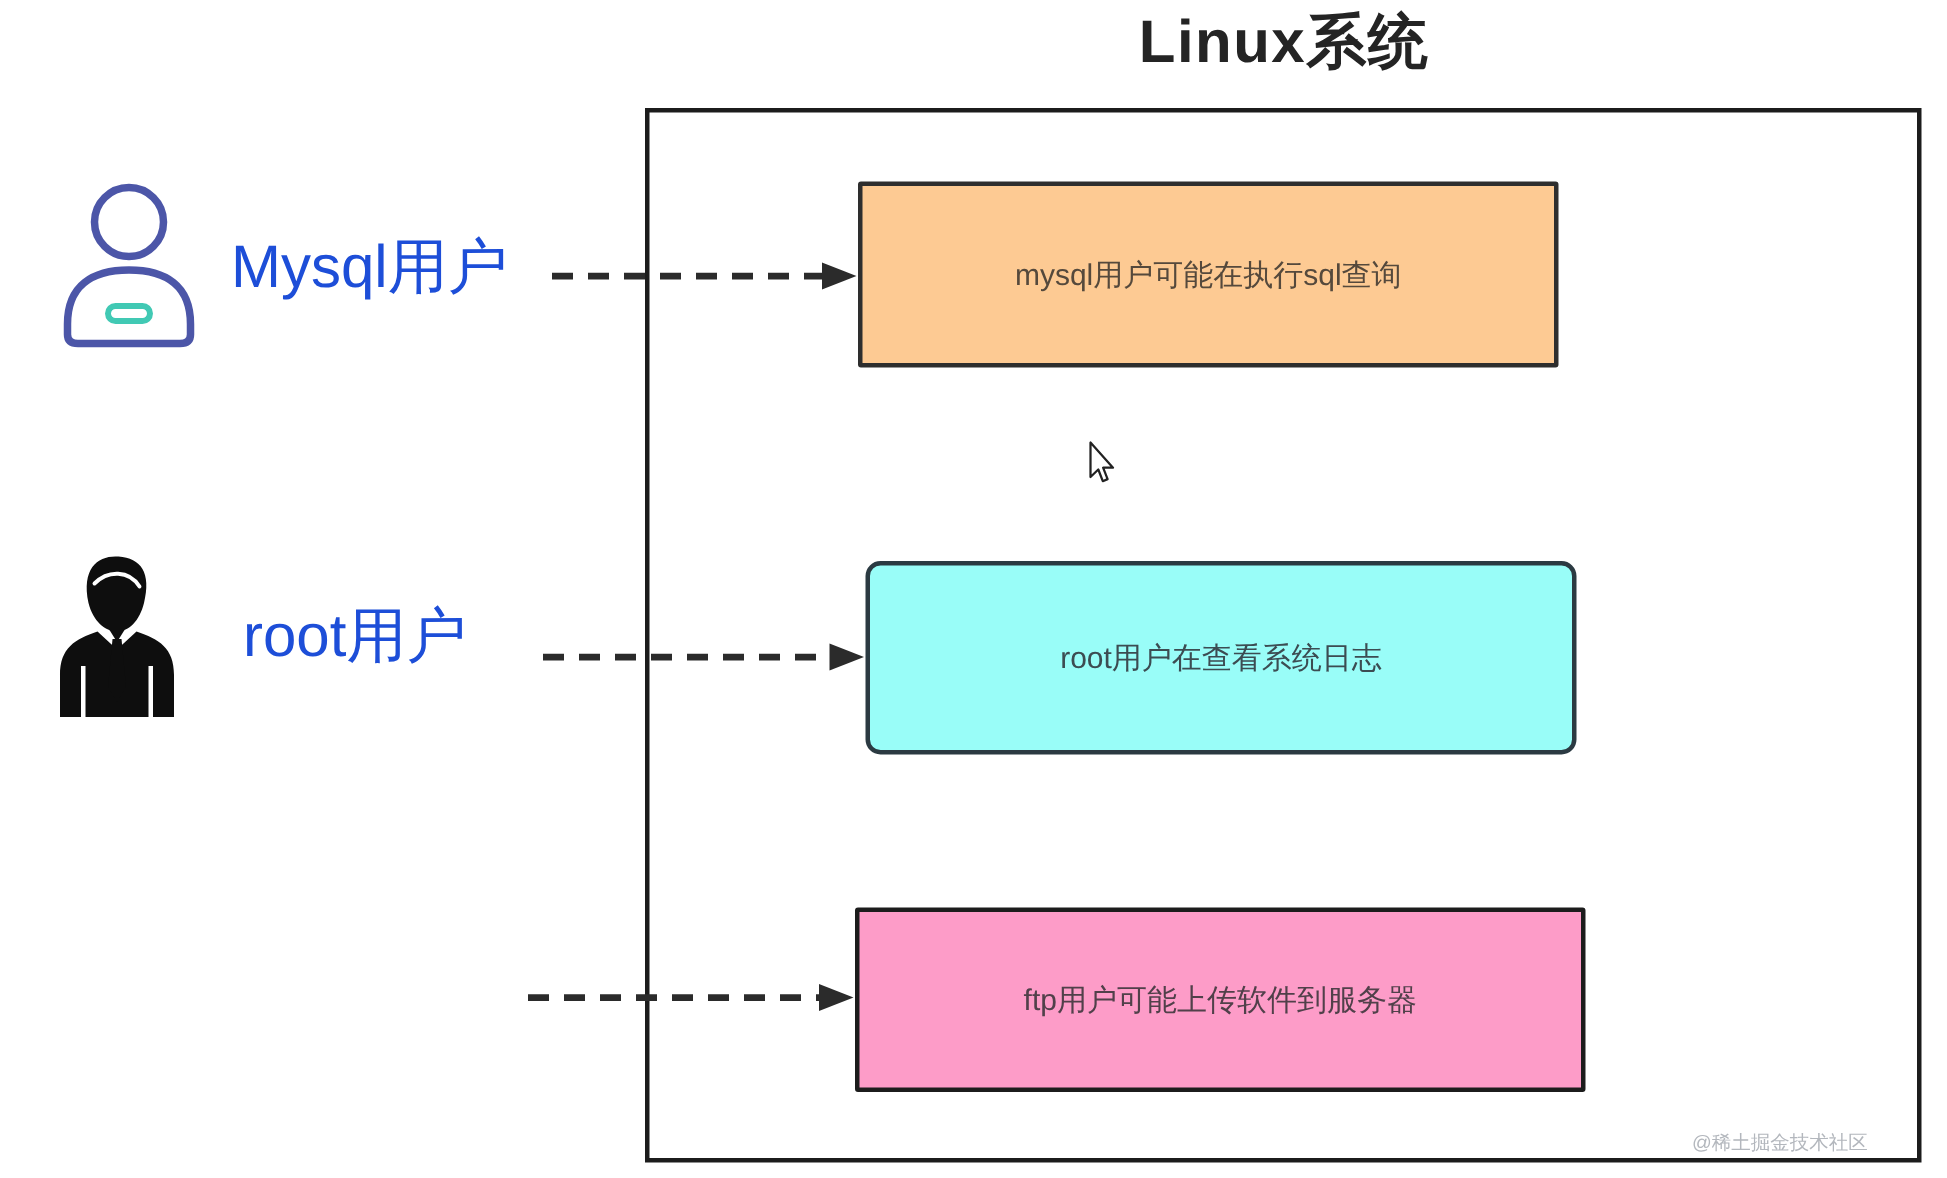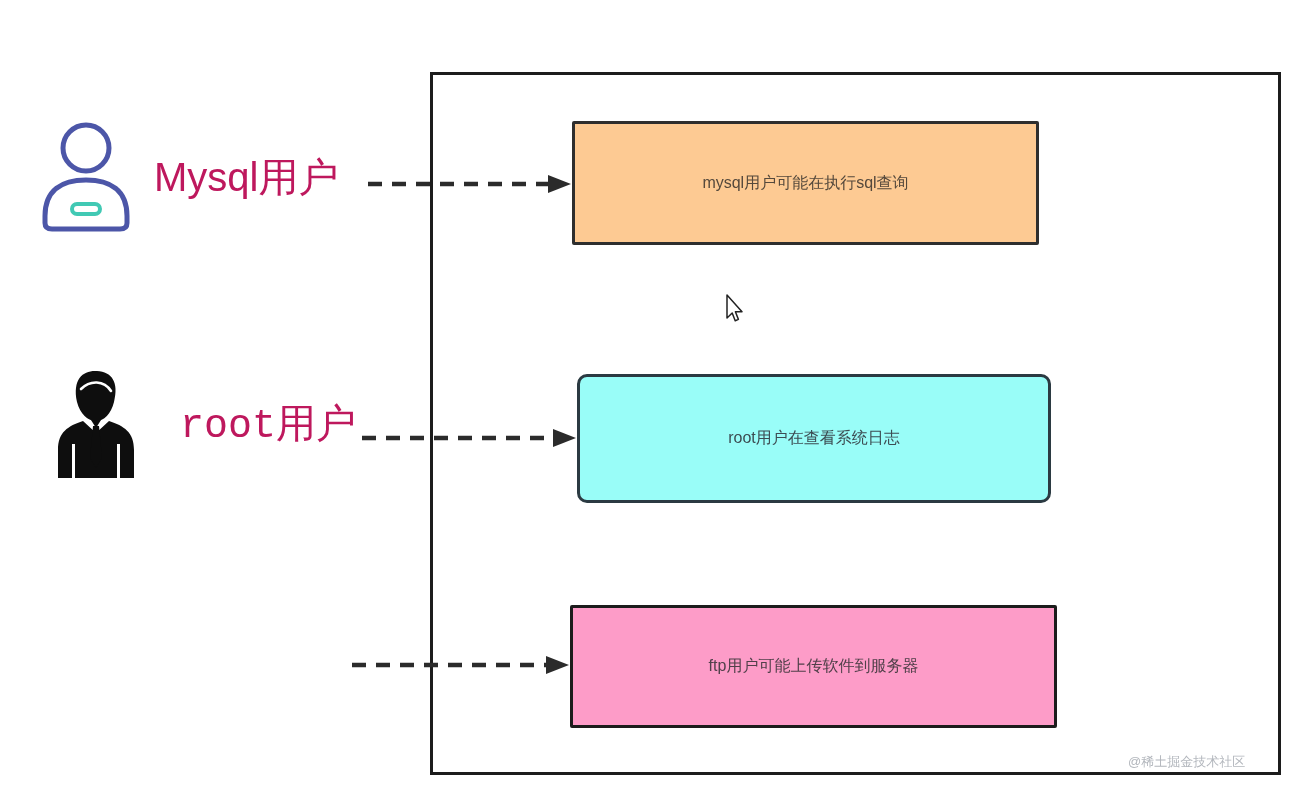--- a/index.html
+++ b/index.html
@@ -19,47 +19,47 @@
   }
   .system-box{
     position:absolute;
     left:430px;top:72px;width:845px;height:697px;
     border:3px solid #1c1c1c;
     background:transparent;
   }
   .task-box{
     position:absolute;
     display:flex;align-items:center;justify-content:center;
-    font-size:16px;
+    font-size:20px;
     z-index:2;
   }
   .box-mysql{
     left:572px;top:121px;width:461px;height:118px;
     background:#fdca93;border:3px solid #2e2e2e;border-radius:2px;color:#55493c;
   }
   .box-root{
     left:577px;top:374px;width:468px;height:123px;
     background:#99fdf8;border:3px solid #2b3a42;border-radius:10px;color:#3c4c52;
   }
   .box-ftp{
     left:570px;top:605px;width:481px;height:117px;
     background:#fd9cc8;border:3px solid #1c1c1c;border-radius:2px;color:#51404a;
   }
   .actor{
     position:absolute;
     display:flex;align-items:center;
     z-index:3;
   }
   .actor-label{
-    font-size:40px;color:#be185d;
+    font-size:40px;color:#1d4ed8;
     white-space:nowrap;
   }
   .actor-mysql{left:36px;top:120px;}
   .actor-mysql .actor-label{margin-left:18px;}
-  .actor-root{left:56px;top:368px;font-family:Liberation Mono, monospace;}
+  .actor-root{left:38px;top:368px;}
   .actor-root .actor-label{margin-left:44px;}
   .actor-ftp{left:40px;top:586px;}
   .actor-ftp .actor-label{margin-left:36px;}
   .arrows{
     position:absolute;left:0;top:0;width:1298px;height:785px;
     z-index:4;pointer-events:none;
   }
   .cursor{
     position:absolute;left:720px;top:293px;width:26px;height:32px;
     z-index:6;
@@ -68,20 +68,21 @@
     position:absolute;left:1128px;top:753px;
     font-size:13px;color:#b3b7bd;
     z-index:5;white-space:nowrap;
   }
 </style>
 </head>
 <body>
 
 <div class="canvas">
 
+  <div class="title">Linux系统</div>
 
   <div class="system-box"></div>
 
   <div class="task-box box-mysql">
     <span>mysql用户可能在执行sql查询</span>
   </div>
   <div class="task-box box-root">
     <span>root用户在查看系统日志</span>
   </div>
   <div class="task-box box-ftp">

